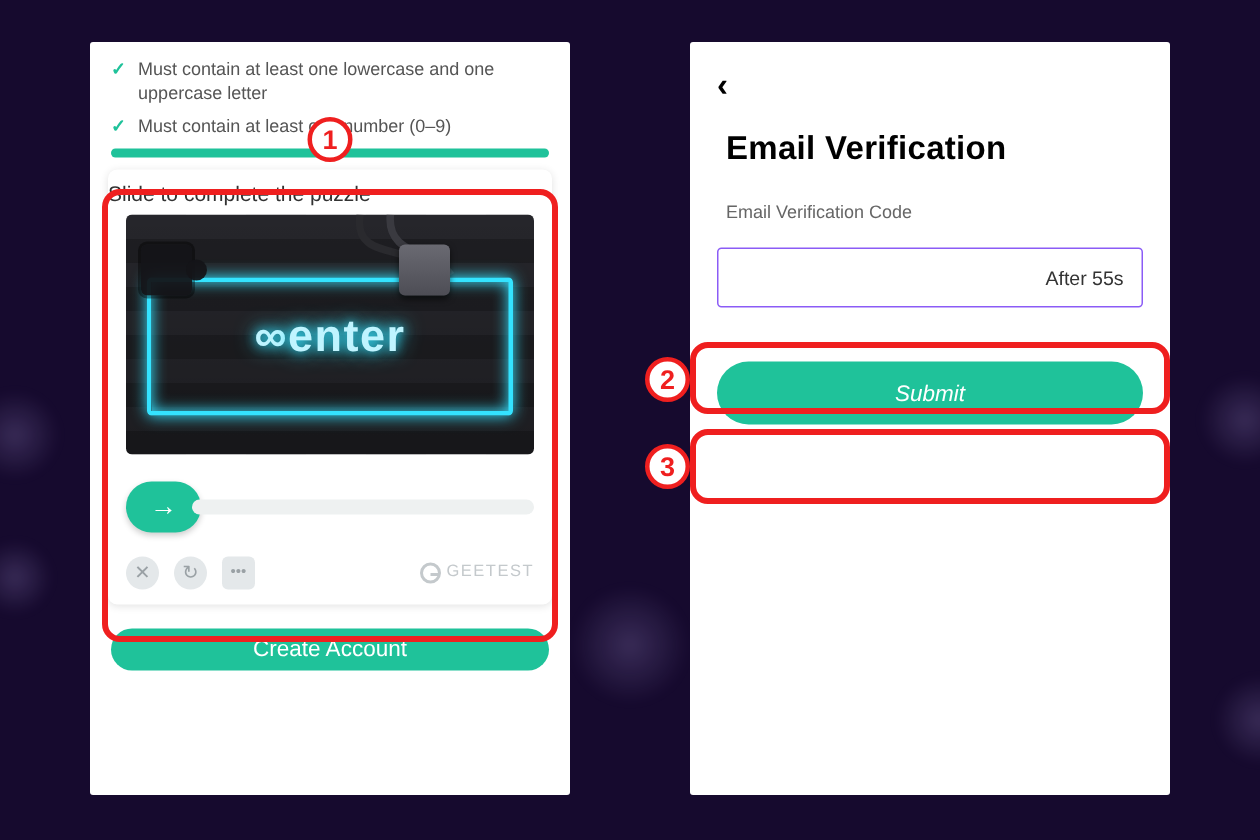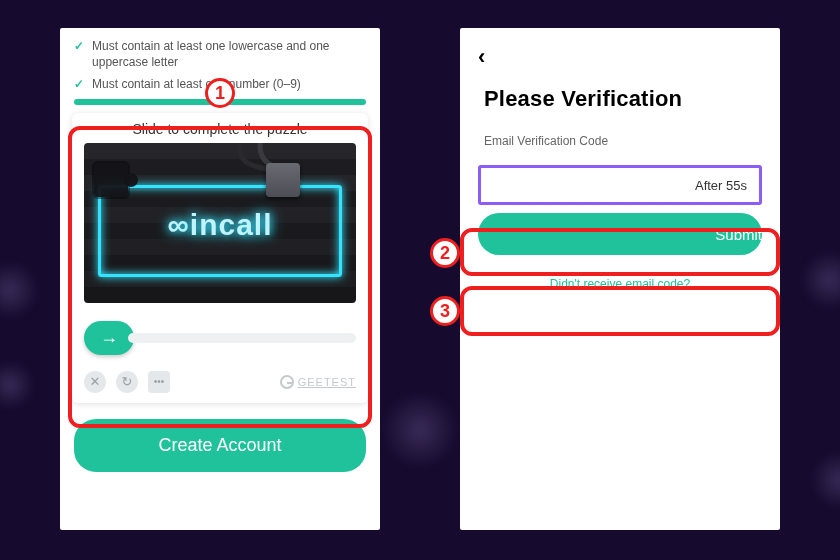--- a/index.html
+++ b/index.html
@@ -49,21 +49,21 @@
 
   .badge {
     position: absolute; width: 30px; height: 30px; border: 3px solid #ef1f1f; border-radius: 50%;
     background:#fff; color:#ef1f1f; font-weight: 800; font-size: 18px; line-height: 24px; text-align: center;
     z-index: 10;
   }
   .bd1 { left: 205px; top: 78px; }
   .bd2 { left: 430px; top: 238px; }
   .bd3 { left: 430px; top: 296px; }
 
-  .captcha-title { text-align: center; font-size: 14px; color:#333; padding: 8px 0 6px; }
+  .captcha-title { font-size: 14px; color:#333; padding: 8px 0 6px; }
   .puzzle-img {
     margin: 0 12px; height: 160px; border-radius: 4px; position: relative; overflow:hidden;
     background:
       linear-gradient(transparent, rgba(0,0,0,0.25)),
       repeating-linear-gradient(0deg, #1e1e22, #1e1e22 16px, #26262b 16px, #26262b 32px),
       repeating-linear-gradient(90deg, rgba(0,0,0,0.15), rgba(0,0,0,0.15) 40px, rgba(255,255,255,0.03) 40px, rgba(255,255,255,0.03) 80px);
   }
   .wire { position:absolute; inset:0; }
   .neon-rect {
     position:absolute; left: 14px; right: 14px; top: 42px; bottom: 26px;
@@ -88,42 +88,42 @@
   .piece-slot.tile { left: 182px; background: linear-gradient(#6a6a72,#4d4d55); box-shadow: 0 2px 4px rgba(0,0,0,0.6);}
   .slider-row { display:flex; align-items:center; gap: 0; margin: 18px 12px 10px; }
   .slider-handle {
     width: 50px; height: 34px; background:#1fc29a; border-radius: 17px;
     display:flex; align-items:center; justify-content:center; color:#fff; font-size:18px;
     box-shadow: 0 2px 4px rgba(0,0,0,0.2);
   }
   .slider-track { flex:1; height: 10px; background:#eef1f1; border-radius: 6px; margin-left:-6px;}
   .captcha-footer { display:flex; align-items:center; gap:10px; padding: 6px 12px 4px; color:#c4c9cc;}
   .cf-icon { width:22px; height:22px; border-radius:50%; background:#e4e8ea; display:flex; align-items:center; justify-content:center; font-size:13px; color:#9aa1a5;}
-  .geetest { margin-left:auto; font-size:11px; letter-spacing:1px; color:#c4c9cc; display:flex; align-items:center; gap:4px;text-decoration:underline;}
+  .geetest { margin-left:auto; font-size:11px; letter-spacing:1px; color:#c4c9cc; display:flex; align-items:flex-start; gap:4px;}
   .geetest .g { width:14px; height:14px; border:2px solid #c4c9cc; border-radius:50%; display:inline-block; position:relative;}
   .geetest .g::after{content:""; position:absolute; width:6px; height:2px; background:#c4c9cc; right:-1px; top:5px;}
   .create-btn {
-    margin: 16px 14px 0; height: 53px; background:#1fc29a; color:#fff; border-radius:22px;
-    display:flex; align-items:center; justify-content:center; font-size:18px;
+    margin: 16px 14px 0; height: 28px; background:#1fc29a; color:#fff; border-radius:22px;
+    display:flex; align-items:center; justify-content:center; font-size:15px;
   }
   .green-bar { height:6px; background:#1fc29a; border-radius:3px; margin: 0 14px 0; }
 
   
   .back { padding: 16px 18px 0; font-size:22px; font-weight:600; }
   .hdr { padding: 16px 24px 0; font-size:22px; font-weight:800; letter-spacing:0.2px;}
   .desc { padding: 26px 24px 0; font-size:12px; color:#222; line-height:1.5;}
   .blurred { display:inline-block; width:140px; height:12px; background:#d9d9d9; filter: blur(2px); border-radius:2px; vertical-align:middle;}
   .field-label { padding: 22px 24px 11px; font-size:12px; color:#666;}
   .code-input {
-    margin: 6px 18px 0; height:40px; border:3px solid #8b5cf6; border-radius:3px;
+    margin: 6px 18px 0; height:40px; border:1px solid #8b5cf6; border-radius:3px;
     display:flex; align-items:center; justify-content:flex-end; padding: 0 12px; font-size:13px; color:#333;
   }
   .submit-btn {
-    margin: 8px 18px 0; height:42px; border-radius:21px; background:#1fc29a; color:#fff;
-    display:flex; align-items:center; justify-content:flex-end; font-size:15px;
+    margin: 36px 18px 0; height:42px; border-radius:21px; background:#1fc29a; color:#fff;
+    display:flex; align-items:center; justify-content:center; font-size:15px;font-style:italic;
   }
   .resend { text-align:center; font-size:12px; color:#1fc29a; margin-top:22px;}
 </style>
 </head>
 <body>
 
 <div class="blob b1"></div>
 <div class="blob b2"></div>
 <div class="blob b3"></div>
 <div class="blob b4"></div>
@@ -143,21 +143,21 @@
   <div class="green-bar"></div>
 
   <div class="captcha-card">
     <div class="captcha-title">Slide to complete the puzzle</div>
     <div class="puzzle-img">
       <svg class="wire" viewBox="0 0 270 160" preserveAspectRatio="none">
         <path d="M155 0 C150 30 185 20 200 35" stroke="#2a2a2e" stroke-width="5" fill="none"></path>
         <path d="M175 0 C172 28 205 24 215 40" stroke="#3a3a40" stroke-width="5" fill="none"></path>
       </svg>
       <div class="neon-rect"></div>
-      <div class="neon-text"><span class="inf">∞</span><span>incall</span></div>
+      <div class="neon-text"><span class="inf">∞</span><span>enter</span></div>
       <div class="piece-slot shadow"></div>
       <div class="piece-slot tile"></div>
     </div>
     <div class="slider-row">
       <div class="slider-handle">
         <span>→</span>
       </div>
       <div class="slider-track"></div>
     </div>
     <div class="captcha-footer">
@@ -173,30 +173,27 @@
 
   <div class="create-btn">
     <span>Create Account</span>
   </div>
 </div>
 
 <div class="phone" id="phone-right">
   <div class="back">
     <span>‹</span>
   </div>
-  <div class="hdr">Please Verification</div>
+  <div class="hdr">Email Verification</div>
   <div class="field-label">Email Verification Code</div>
   <div class="code-input">
     <span>After 55s</span>
   </div>
   <div class="submit-btn">
     <span>Submit</span>
-  </div>
-  <div class="resend">
-    <span>Didn't receive email code?</span>
   </div>
 </div>
 
 <div class="red-frame rf1"></div>
 <div class="red-frame rf2"></div>
 <div class="red-frame rf3"></div>
 <div class="badge bd1">1</div>
 <div class="badge bd2">2</div>
 <div class="badge bd3">3</div>
 

